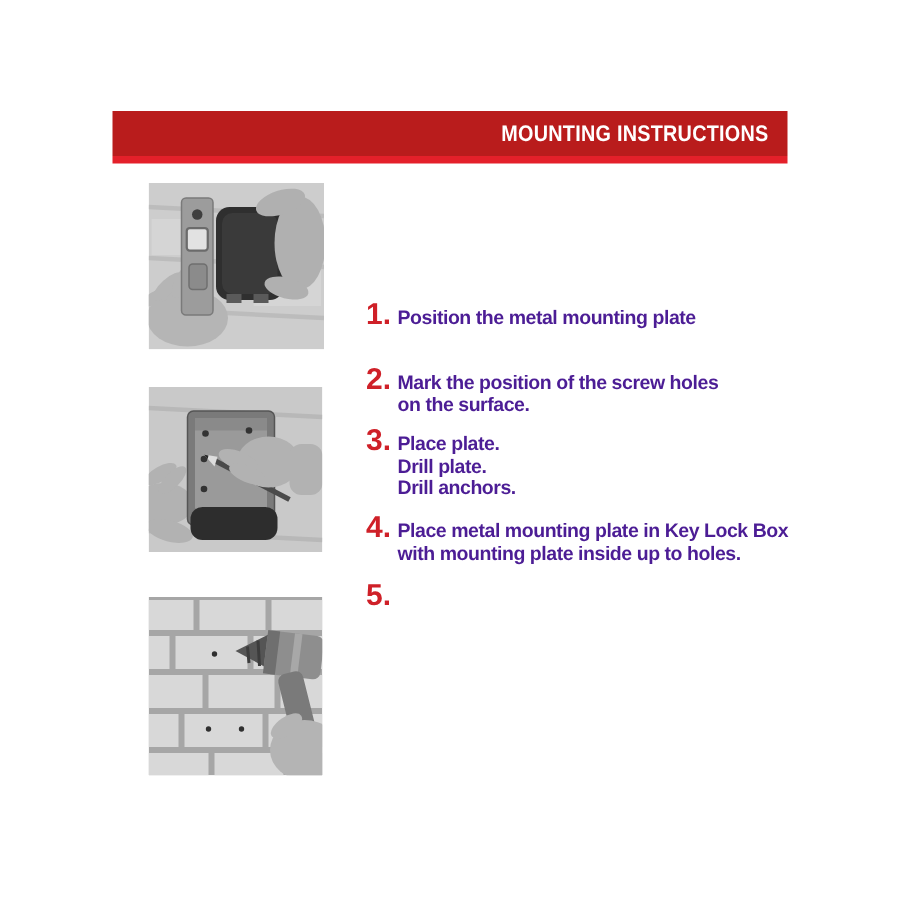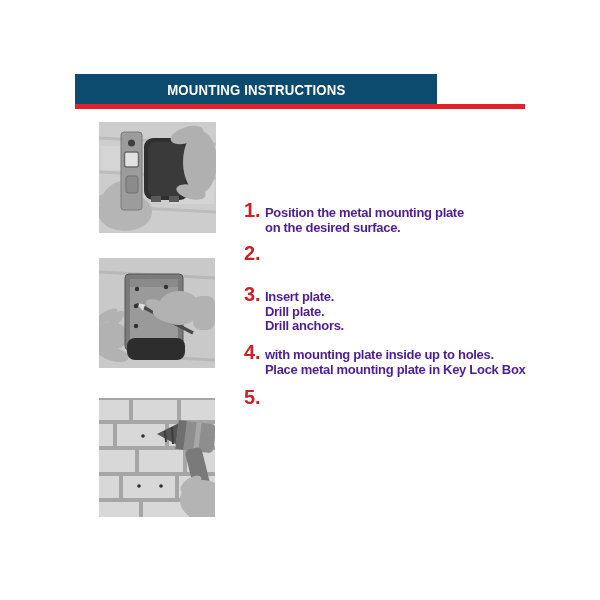--- a/index.html
+++ b/index.html
@@ -13,26 +13,26 @@
     width: 600px;
     height: 600px;
     background: #ffffff;
     overflow: hidden;
   }
   
   .header-bar {
     position: absolute;
     left: 75px;
     top: 74px;
-    width: 362px;
+    width: 450px;
     height: 30px;
-    background: #0c4a6e;
+    background: #b91c1c;
     display: flex;
     align-items: center;
-    justify-content: center;
+    justify-content: flex-end;
   }
   .header-title {
     color: #ffffff;
     font-size: 15px;
     font-weight: bold;
     letter-spacing: 0.2px;
     transform: scaleX(0.88);
     white-space: nowrap;
   }
   .header-stripe {
@@ -215,42 +215,45 @@
         <ellipse cx="104" cy="102" rx="23" ry="20"></ellipse>
         <ellipse cx="92" cy="86" rx="12" ry="6" transform="rotate(-35 92 86)"></ellipse>
       </g>
     </svg>
   </figure>
 
   <div class="step step-1">
     <span class="step-num">1.</span>
     <div class="step-lines">
       <div>Position the metal mounting plate</div>
-      <div>on the desired surface.</div>
     </div>
   </div>
 
   <div class="step step-2">
     <span class="step-num">2.</span>
+    <div class="step-lines">
+      <div>Mark the position of the screw holes</div>
+      <div>on the surface.</div>
+    </div>
   </div>
 
   <div class="step step-3">
     <span class="step-num">3.</span>
     <div class="step-lines">
-      <div>Insert plate.</div>
+      <div>Place plate.</div>
       <div>Drill plate.</div>
       <div>Drill anchors.</div>
     </div>
   </div>
 
   <div class="step step-4">
     <span class="step-num">4.</span>
     <div class="step-lines">
+      <div>Place metal mounting plate in Key Lock Box</div>
       <div>with mounting plate inside up to holes.</div>
-      <div>Place metal mounting plate in Key Lock Box</div>
     </div>
   </div>
 
   <div class="step step-5">
     <span class="step-num">5.</span>
   </div>
 
 </div>
 
 </body></html>

